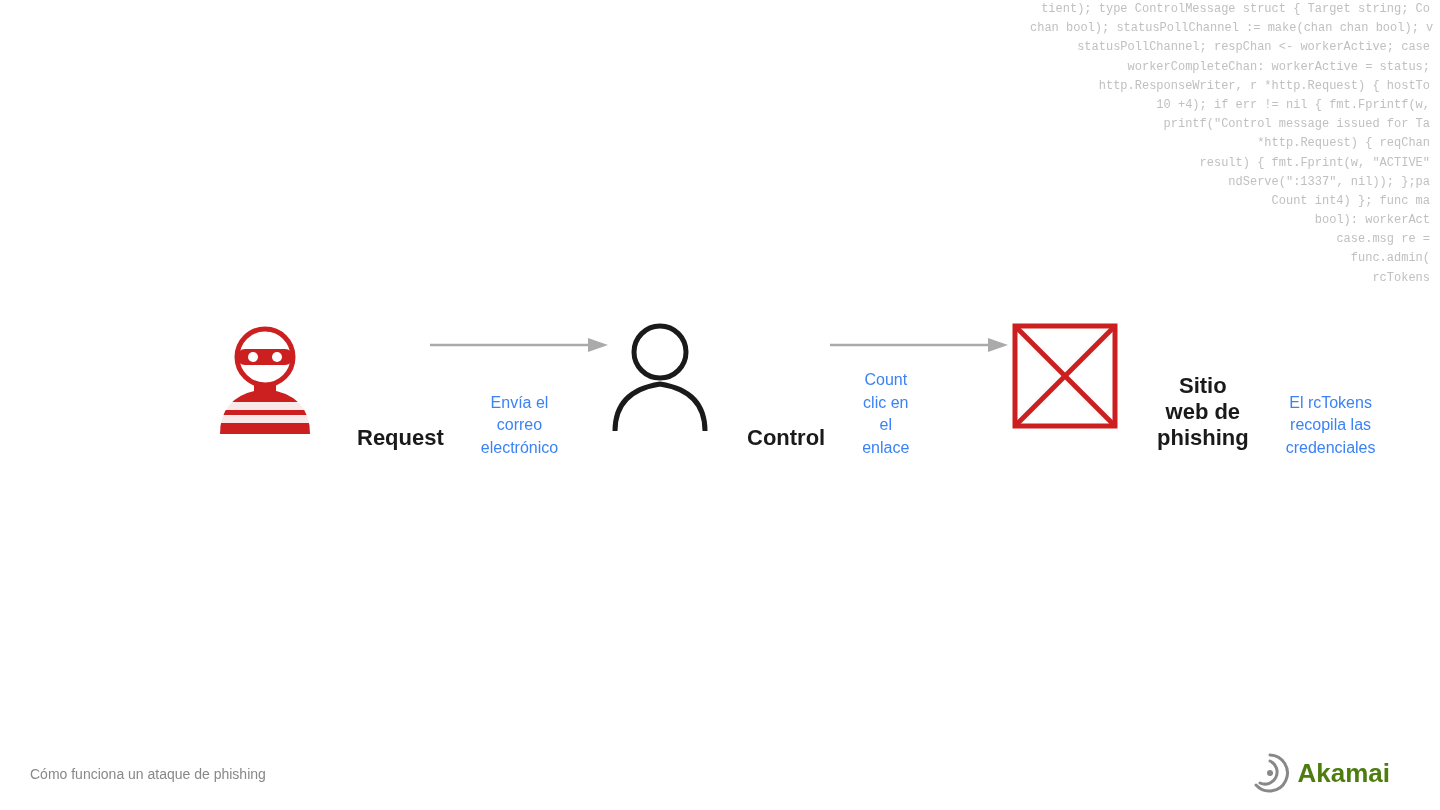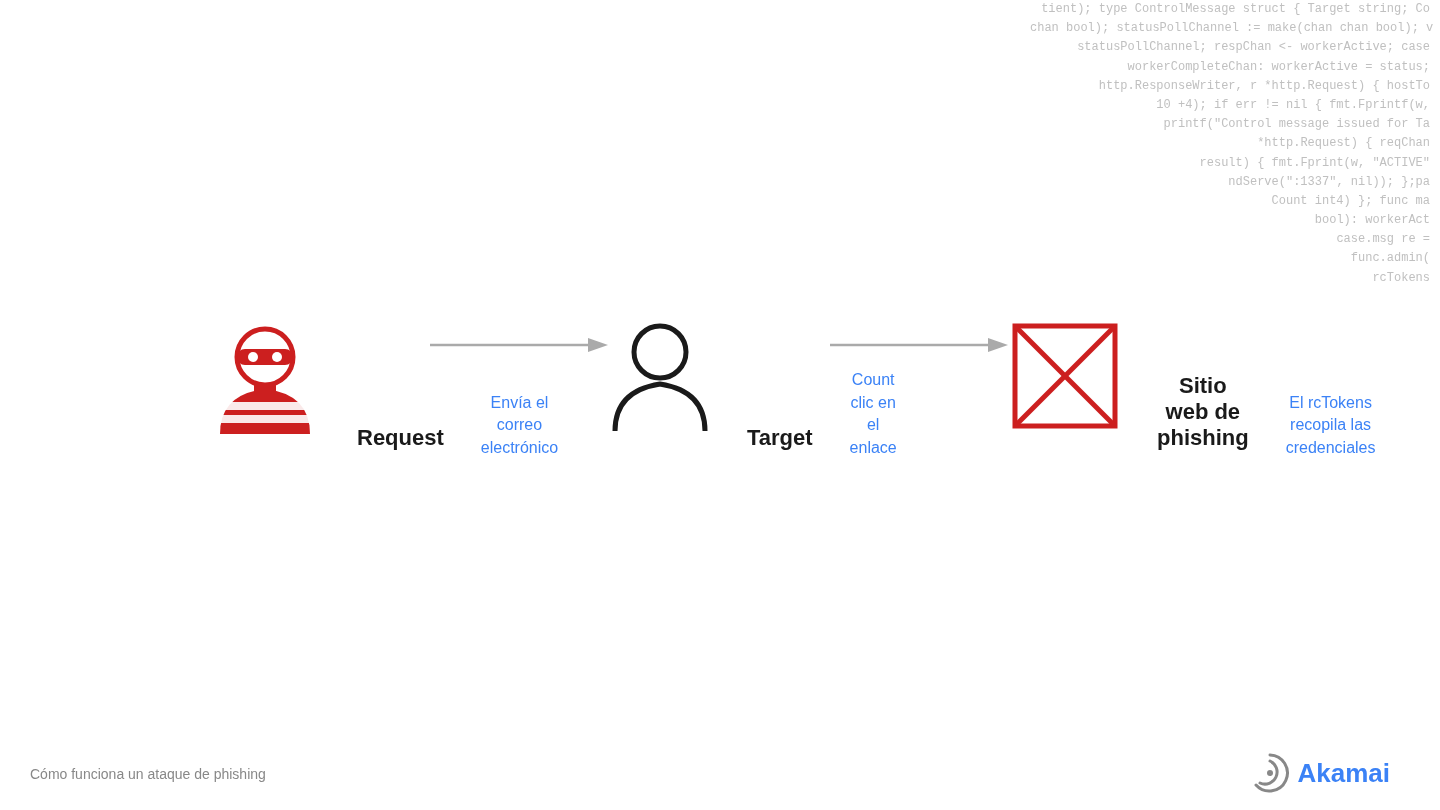--- a/index.html
+++ b/index.html
@@ -122,21 +122,21 @@
     }
 
     .akamai-logo .logo-icon {
       width: 44px;
       height: 44px;
     }
 
     .akamai-logo .logo-text {
       font-size: 26px;
       font-weight: bold;
-      color: #3b82f6;
+      color: #4d7c0f;
       letter-spacing: 0;
     }
 
     
     .phishing-box {
       width: 110px;
       height: 110px;
     }
 
   </style>
@@ -199,21 +199,21 @@
     <div class="actor">
       <div class="actor-icon">
 
         <svg width="100" height="115" viewBox="0 0 100 115" fill="none" xmlns="http://www.w3.org/2000/svg">
 
           <circle cx="50" cy="33" r="26" stroke="#1a1a1a" stroke-width="5" fill="none"></circle>
 
           <path d="M5 112 Q5 72 50 65 Q95 72 95 112" stroke="#1a1a1a" stroke-width="5" fill="none"></path>
         </svg>
       </div>
-      <div class="actor-title">Target</div>
+      <div class="actor-title">Control</div>
       <div class="actor-desc">Count clic en el enlace</div>
     </div>
 
     <div class="arrow">
       <svg viewBox="0 0 180 30" fill="none" xmlns="http://www.w3.org/2000/svg">
         <line x1="0" y1="15" x2="158" y2="15" stroke="#aaaaaa" stroke-width="2.5"></line>
         <polygon points="158,8 178,15 158,22" fill="#aaaaaa"></polygon>
       </svg>
     </div>
 

